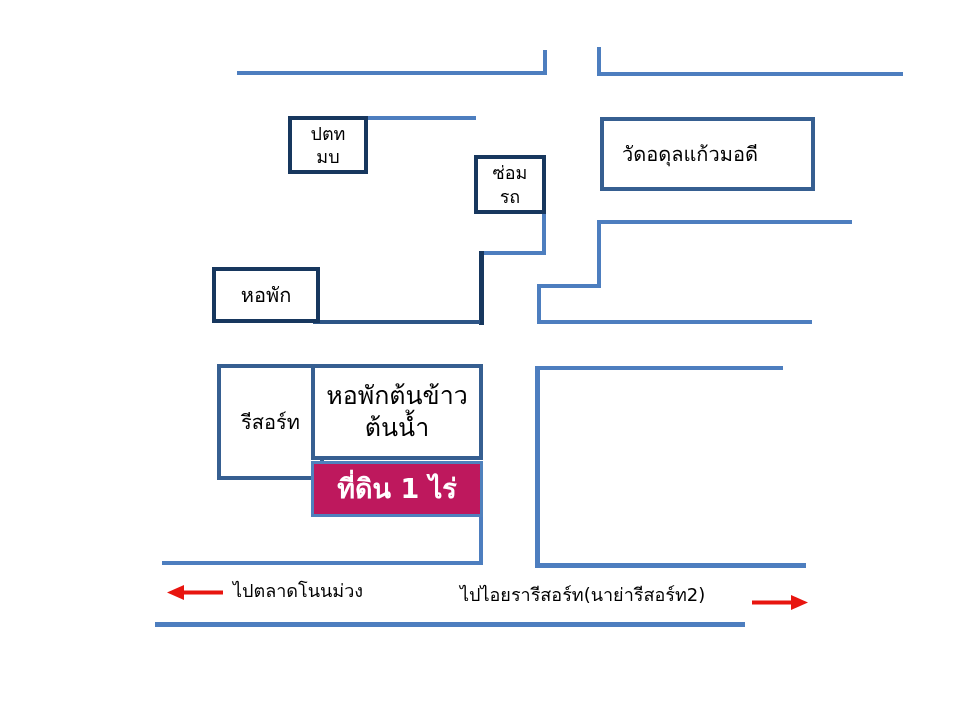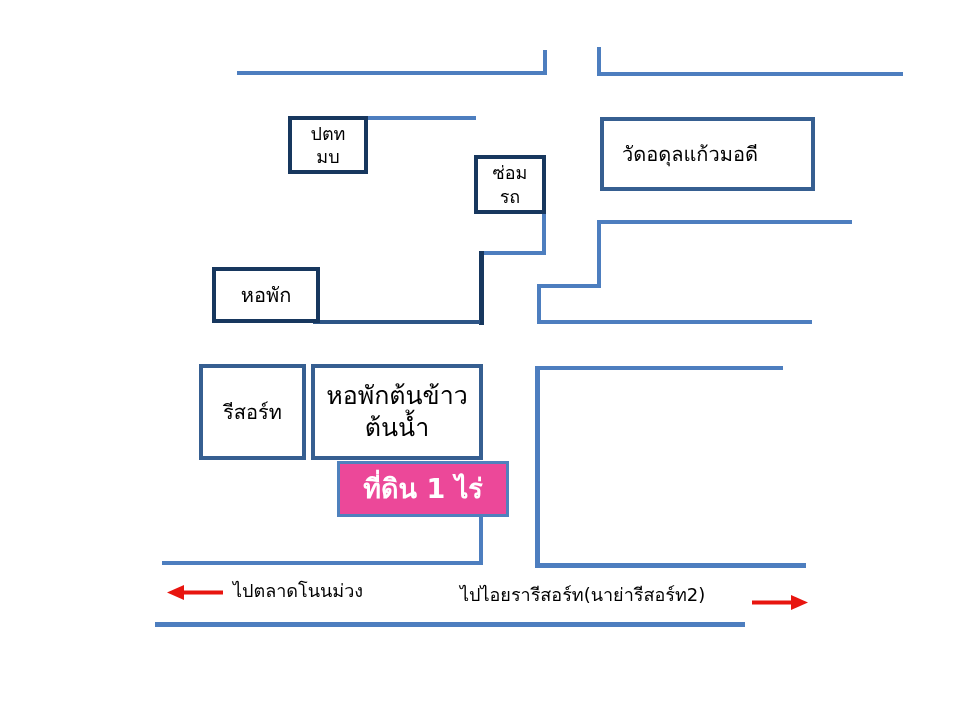--- a/index.html
+++ b/index.html
@@ -26,26 +26,25 @@
     box-sizing:border-box;
     line-height:1.3;
   }
   .box.navy-border{border:4px solid #17375e;}
   .box.steel-border{border:4px solid #365f91;}
   .small-label{font-size:18px;}
   .med-label{font-size:20px;}
   #temple-box{justify-content:center;align-items:flex-start;padding-left:18px;text-align:left;}
   #tonkhao-box{font-size:25px;}
   #land-box{
-    background:#ec4899;
+    background:#be185d;
     border:3px solid #4f81bd;
     color:#ffffff;
     font-size:27px;
     font-weight:bold;
-    margin-left:26px;
   }
   
   .dir-label{position:absolute;font-size:18px;white-space:nowrap;}
   .arrow-svg{position:absolute;overflow:visible;}
 </style>
 </head>
 <body>
 
 <div id="canvas">
 
@@ -87,21 +86,21 @@
   </div>
 
   <div class="box steel-border med-label" id="temple-box" style="left:600px;top:117px;width:215px;height:74px;">
     <span>วัดอดุลแก้วมอดี</span>
   </div>
 
   <div class="box navy-border med-label" id="dorm-box" style="left:212px;top:267px;width:108px;height:56px;">
     <span>หอพัก</span>
   </div>
 
-  <div class="box steel-border med-label" id="resort-box" style="left:199px;top:364px;width:107px;height:96px;">
+  <div class="box steel-border med-label" id="resort-box" style="left:217px;top:364px;width:107px;height:116px;">
     <span>รีสอร์ท</span>
   </div>
 
   <div class="box steel-border" id="tonkhao-box" style="left:311px;top:364px;width:172px;height:96px;">
     <span>หอพักต้นข้าว</span>
     <span>ต้นน้ำ</span>
   </div>
 
   <div class="box" id="land-box" style="left:311px;top:461px;width:172px;height:56px;">
     <span>ที่ดิน 1 ไร่</span>

